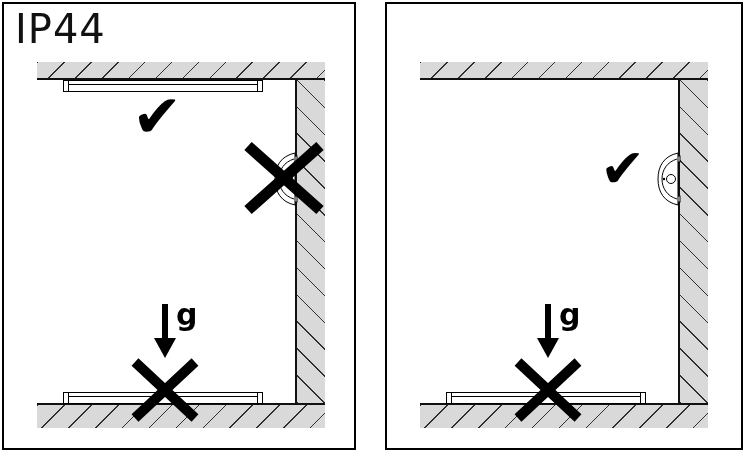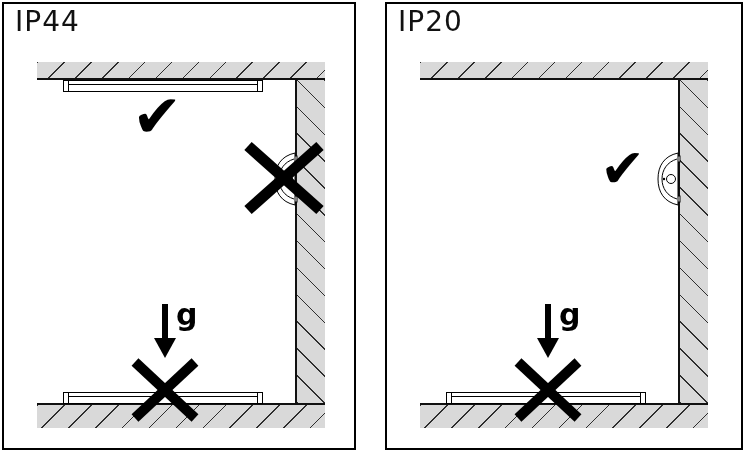--- a/index.html
+++ b/index.html
@@ -7,21 +7,21 @@
     position:relative;width:745px;height:452px;background:#fff;
     font-family:"DejaVu Sans","Liberation Sans",sans-serif;
     color:#000;overflow:hidden;
   }
   .panel{
     position:absolute;top:2px;height:444px;border:2px solid #000;background:#fff;
   }
   .panel.left{left:2px;width:350px;}
   .panel.right{left:385px;width:354px;}
   .title{
-    position:absolute;left:11px;top:2px;font-size:28px;line-height:1.15;
+    position:absolute;left:11px;top:2px;font-size:40px;line-height:1.15;
     letter-spacing:1px;color:#111;
   }
   
   .surface{position:absolute;box-sizing:border-box;background-color:#d9d9d9;}
   .hatch-fwd{ 
     background-image:repeating-linear-gradient(135deg,#2e2e2e 0 1px,transparent 1px 19px);
   }
   .hatch-back{ 
     background-image:repeating-linear-gradient(45deg,#2e2e2e 0 1px,transparent 1px 19px);
   }
@@ -91,21 +91,20 @@
       <span class="capL"></span>
       <span class="capR"></span>
     </div>
     <svg class="xmark" style="left:126px;top:353px" width="70" height="66" viewBox="0 0 70 66">
       <line x1="5" y1="5" x2="65" y2="61" stroke="#000" stroke-width="10"></line>
       <line x1="65" y1="5" x2="5" y2="61" stroke="#000" stroke-width="10"></line>
     </svg>
   </div>
 
   <div class="panel right">
-    <div class="title">IP20</div>
 
     <div class="surface ceiling hatch-fwd"></div>
     <div class="surface wall hatch-back"></div>
     <div class="surface floor hatch-fwd"></div>
 
     <span class="check" style="left:213px;top:138px;font-size:54px;line-height:54px">✔</span>
     <svg class="walllum" style="left:269px;top:148px" width="26" height="54" viewBox="0 0 26 54">
       <rect x="19" y="4" width="5" height="6" fill="#fff" stroke="#000"></rect>
       <rect x="19" y="44" width="5" height="6" fill="#fff" stroke="#000"></rect>
       <path d="M22,1 C8,4 2,14 2,27 C2,40 8,50 22,53 Z" fill="#fff" stroke="#000"></path>

